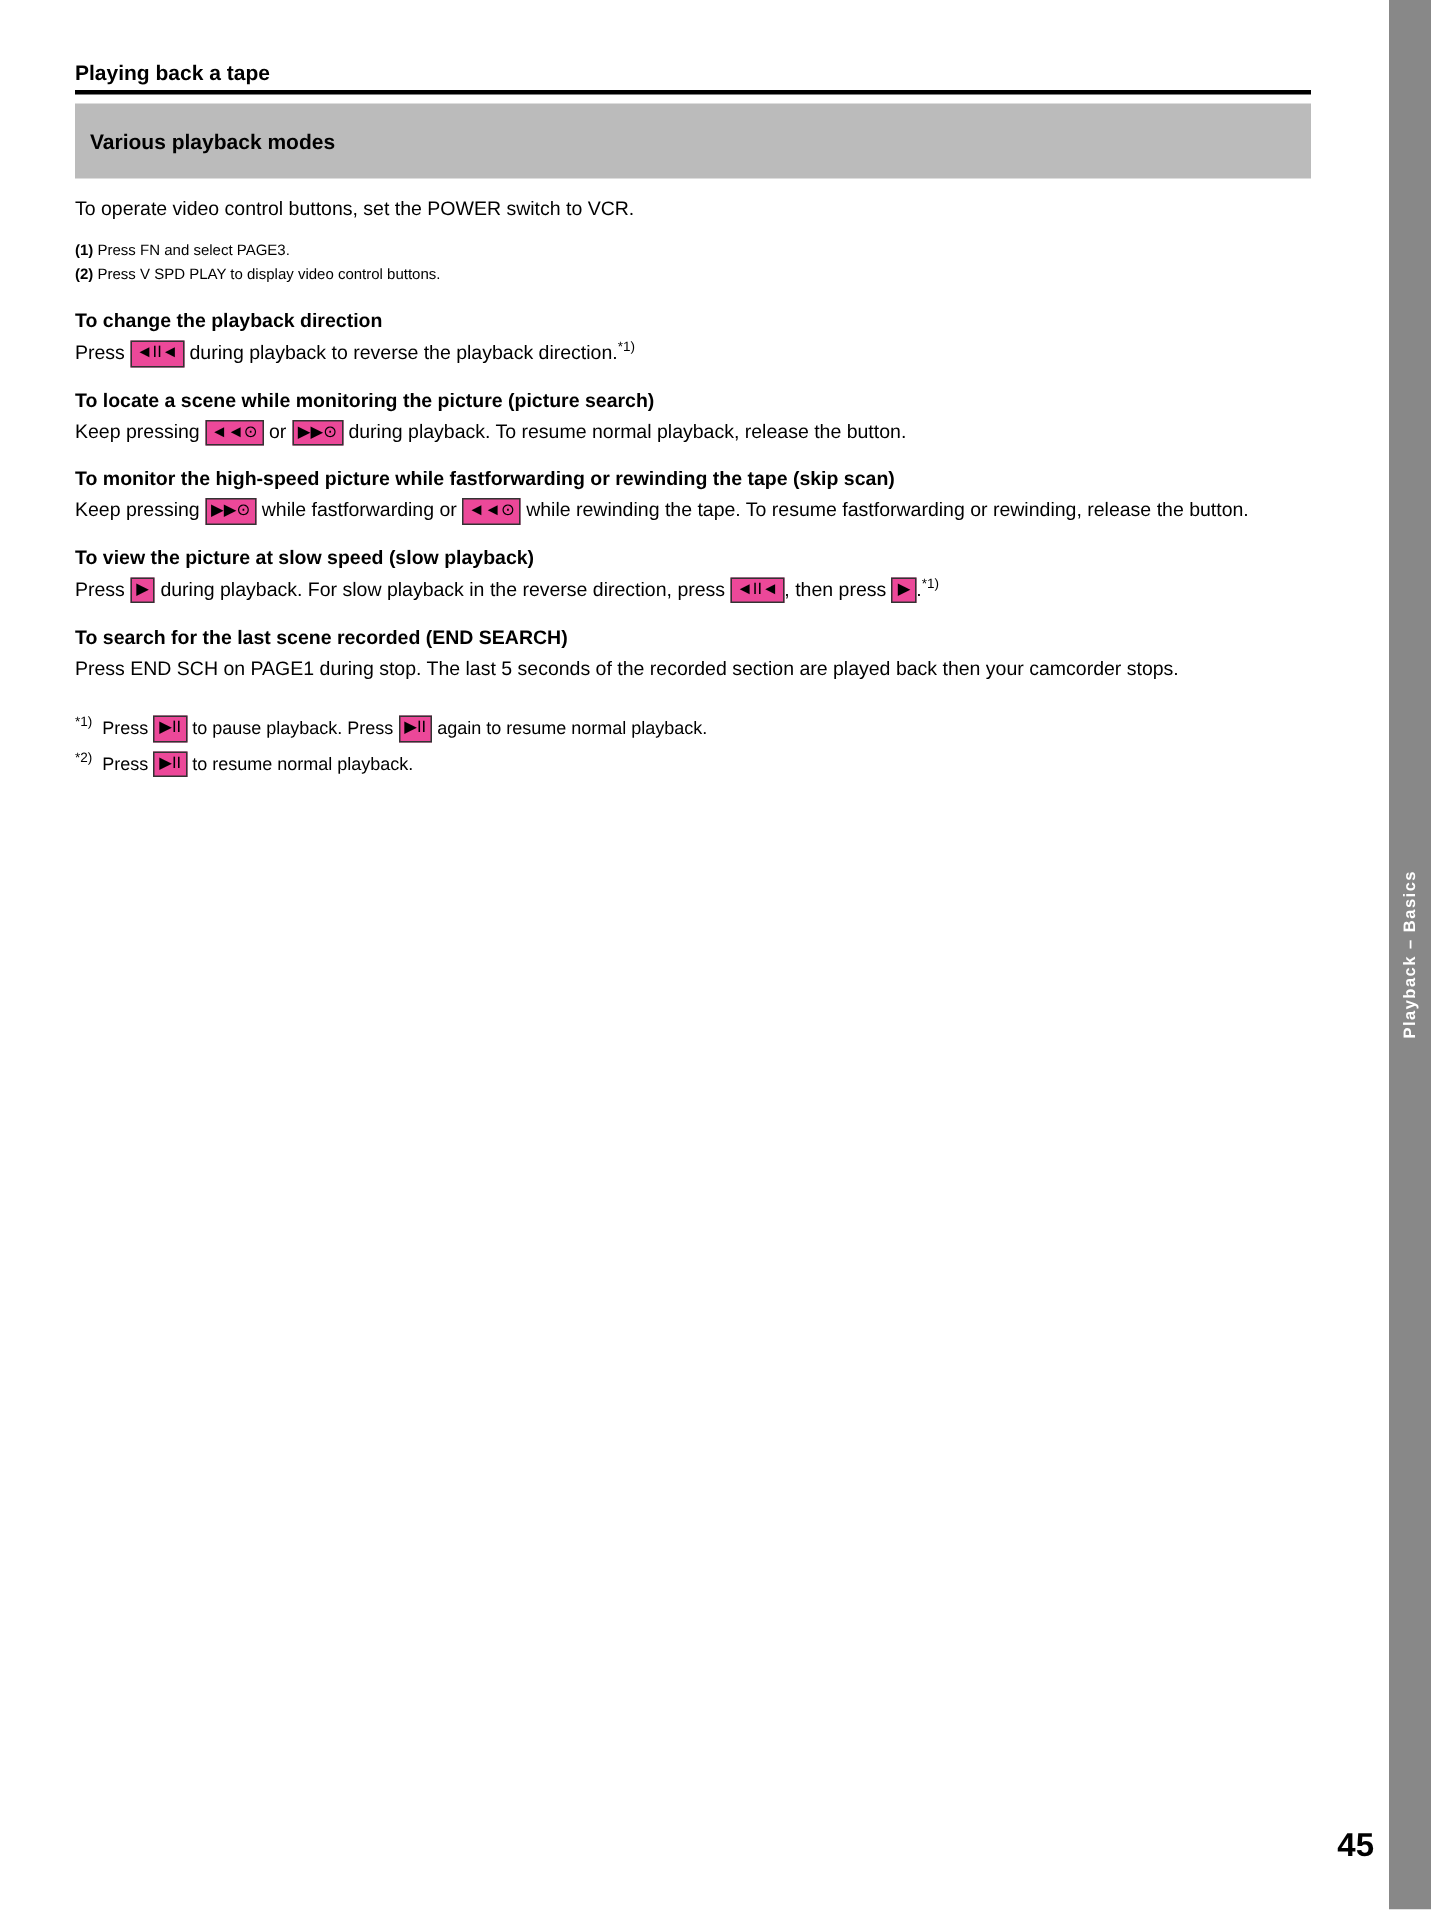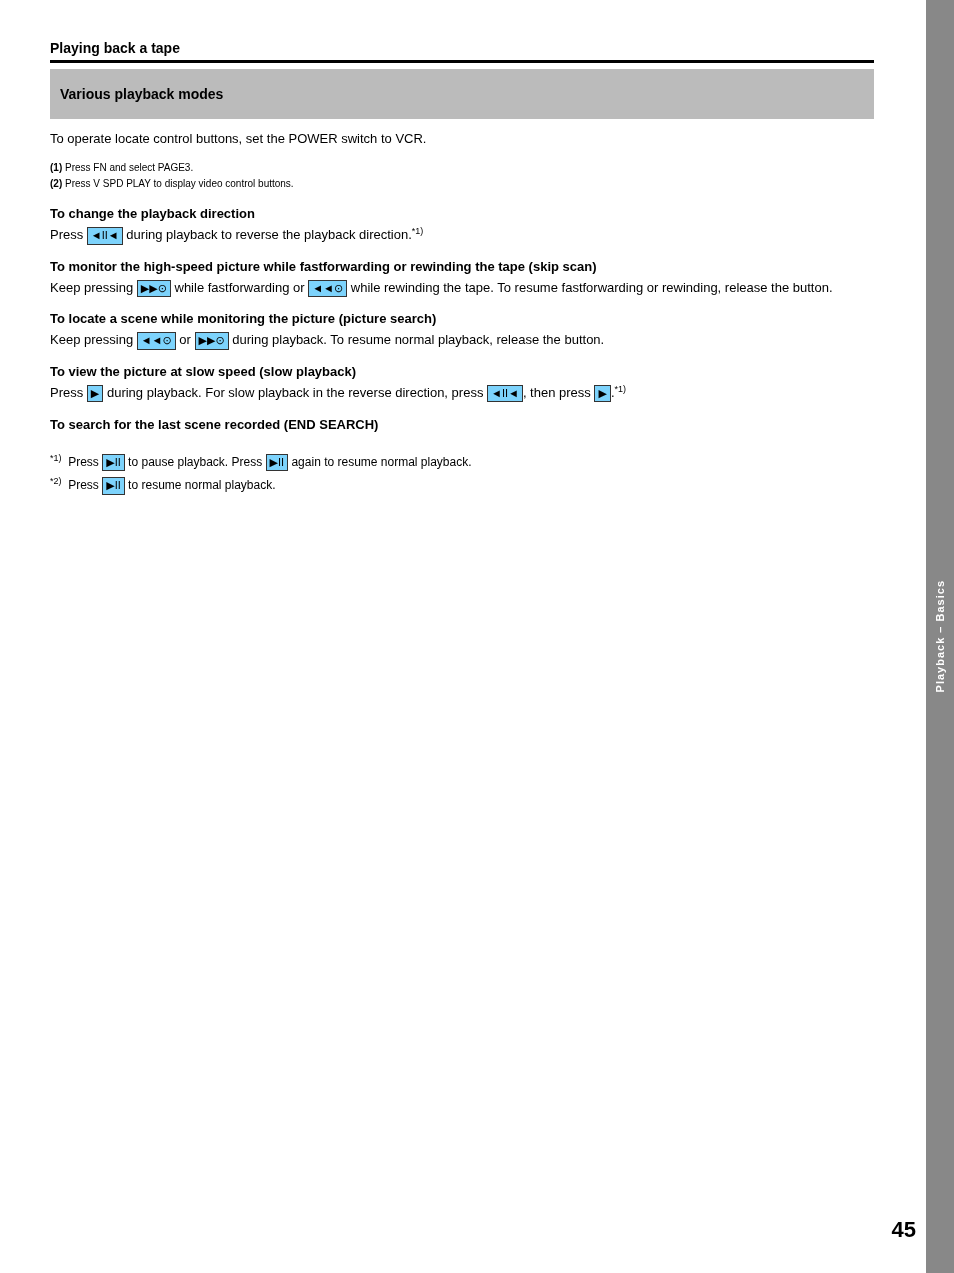--- a/index.html
+++ b/index.html
@@ -110,21 +110,21 @@
     }
 
     
     .btn-icon {
       display: inline-block;
       border: 1px solid #333;
       padding: 0 3px;
       font-size: 11px;
       line-height: 1.4;
       font-family: Arial, sans-serif;
-      background: #7dd3fc;
+      background: #ec4899;
       vertical-align: middle;
       white-space: nowrap;
     }
 
     .footnotes {
       margin-top: 19px;
       font-size: 12px;
       line-height: 1.7;
     }
 
@@ -144,63 +144,66 @@
   <div class="main-content">
 
     <div class="section-title">
       <span>Playing back a tape</span>
     </div>
 
     <div class="subsection-header">
       <span>Various playback modes</span>
     </div>
 
-    <p class="intro-text">To operate locate control buttons, set the POWER switch to VCR.</p>
+    <p class="intro-text">To operate video control buttons, set the POWER switch to VCR.</p>
 
     <div class="sub-section">
       <div class="numbered-item">
         <span class="num">(1)</span> Press FN and select PAGE3.
       </div>
       <div class="numbered-item">
         <span class="num">(2)</span> Press V SPD PLAY to display video control buttons.
       </div>
     </div>
 
     <div class="sub-section">
       <div class="sub-heading">To change the playback direction</div>
       <p>
         Press <span class="btn-icon">◄II◄</span> during playback to reverse the playback direction.<sup>*1)</sup>
       </p>
     </div>
 
     <div class="sub-section">
+      <div class="sub-heading">To locate a scene while monitoring the picture (picture search)</div>
+      <p>
+        Keep pressing <span class="btn-icon">◄◄⊙</span> or <span class="btn-icon">▶▶⊙</span> during playback. To resume normal playback, release the button.
+      </p>
+    </div>
+
+    <div class="sub-section">
       <div class="sub-heading">To monitor the high-speed picture while fastforwarding or rewinding the tape (skip scan)</div>
       <p>
         Keep pressing <span class="btn-icon">▶▶⊙</span> while fastforwarding or <span class="btn-icon">◄◄⊙</span> while rewinding the tape. To resume fastforwarding or rewinding, release the button.
       </p>
     </div>
 
     <div class="sub-section">
-      <div class="sub-heading">To locate a scene while monitoring the picture (picture search)</div>
-      <p>
-        Keep pressing <span class="btn-icon">◄◄⊙</span> or <span class="btn-icon">▶▶⊙</span> during playback. To resume normal playback, release the button.
-      </p>
-    </div>
-
-    <div class="sub-section">
       <div class="sub-heading">To view the picture at slow speed (slow playback)</div>
       <p>
         Press <span class="btn-icon">▶</span> during playback. For slow playback in the reverse direction, press <span class="btn-icon">◄II◄</span>, then press <span class="btn-icon">▶</span>.<sup>*1)</sup>
       </p>
     </div>
 
 
 
     <div class="sub-section">
       <div class="sub-heading">To search for the last scene recorded (END SEARCH)</div>
+      <p>
+        Press END SCH on PAGE1 during stop. The last 5 seconds of the recorded section are played back then your camcorder stops.
+      </p>
     </div>
 
     <div class="footnotes">
       <p>
         <sup>*1)</sup>&nbsp; Press <span class="btn-icon">▶II</span> to pause playback. Press <span class="btn-icon">▶II</span> again to resume normal playback.
       </p>
       <p>
         <sup>*2)</sup>&nbsp; Press <span class="btn-icon">▶II</span> to resume normal playback.
       </p>
     </div>

